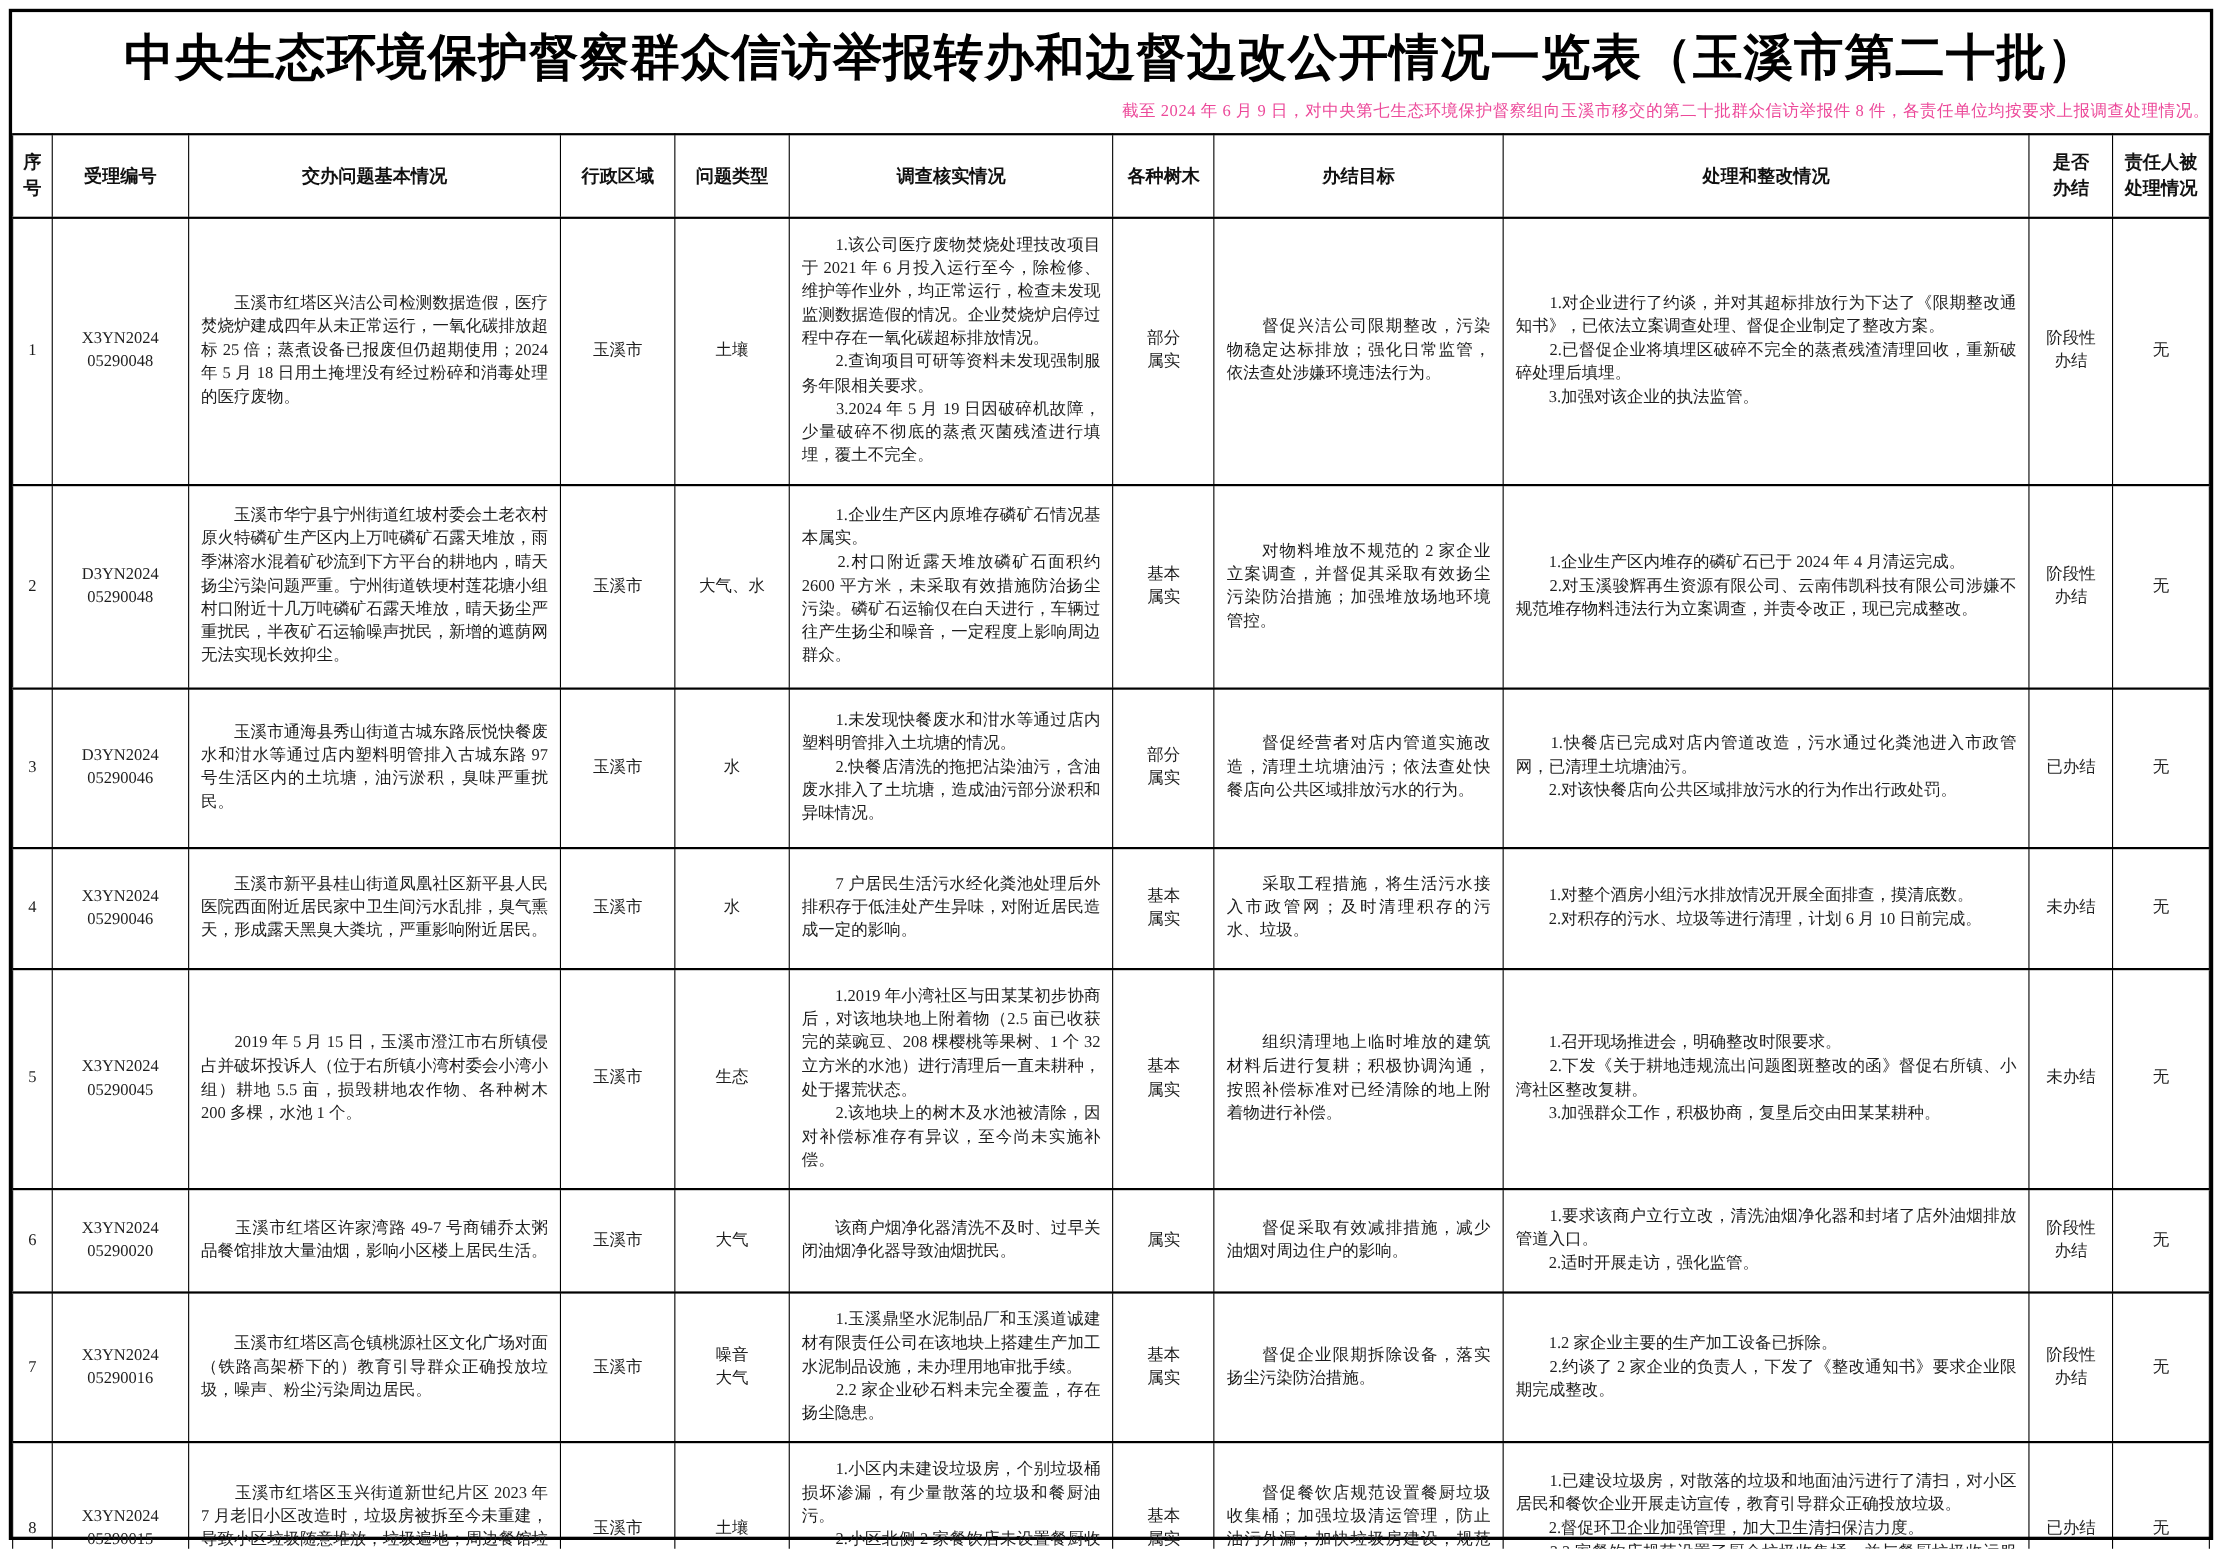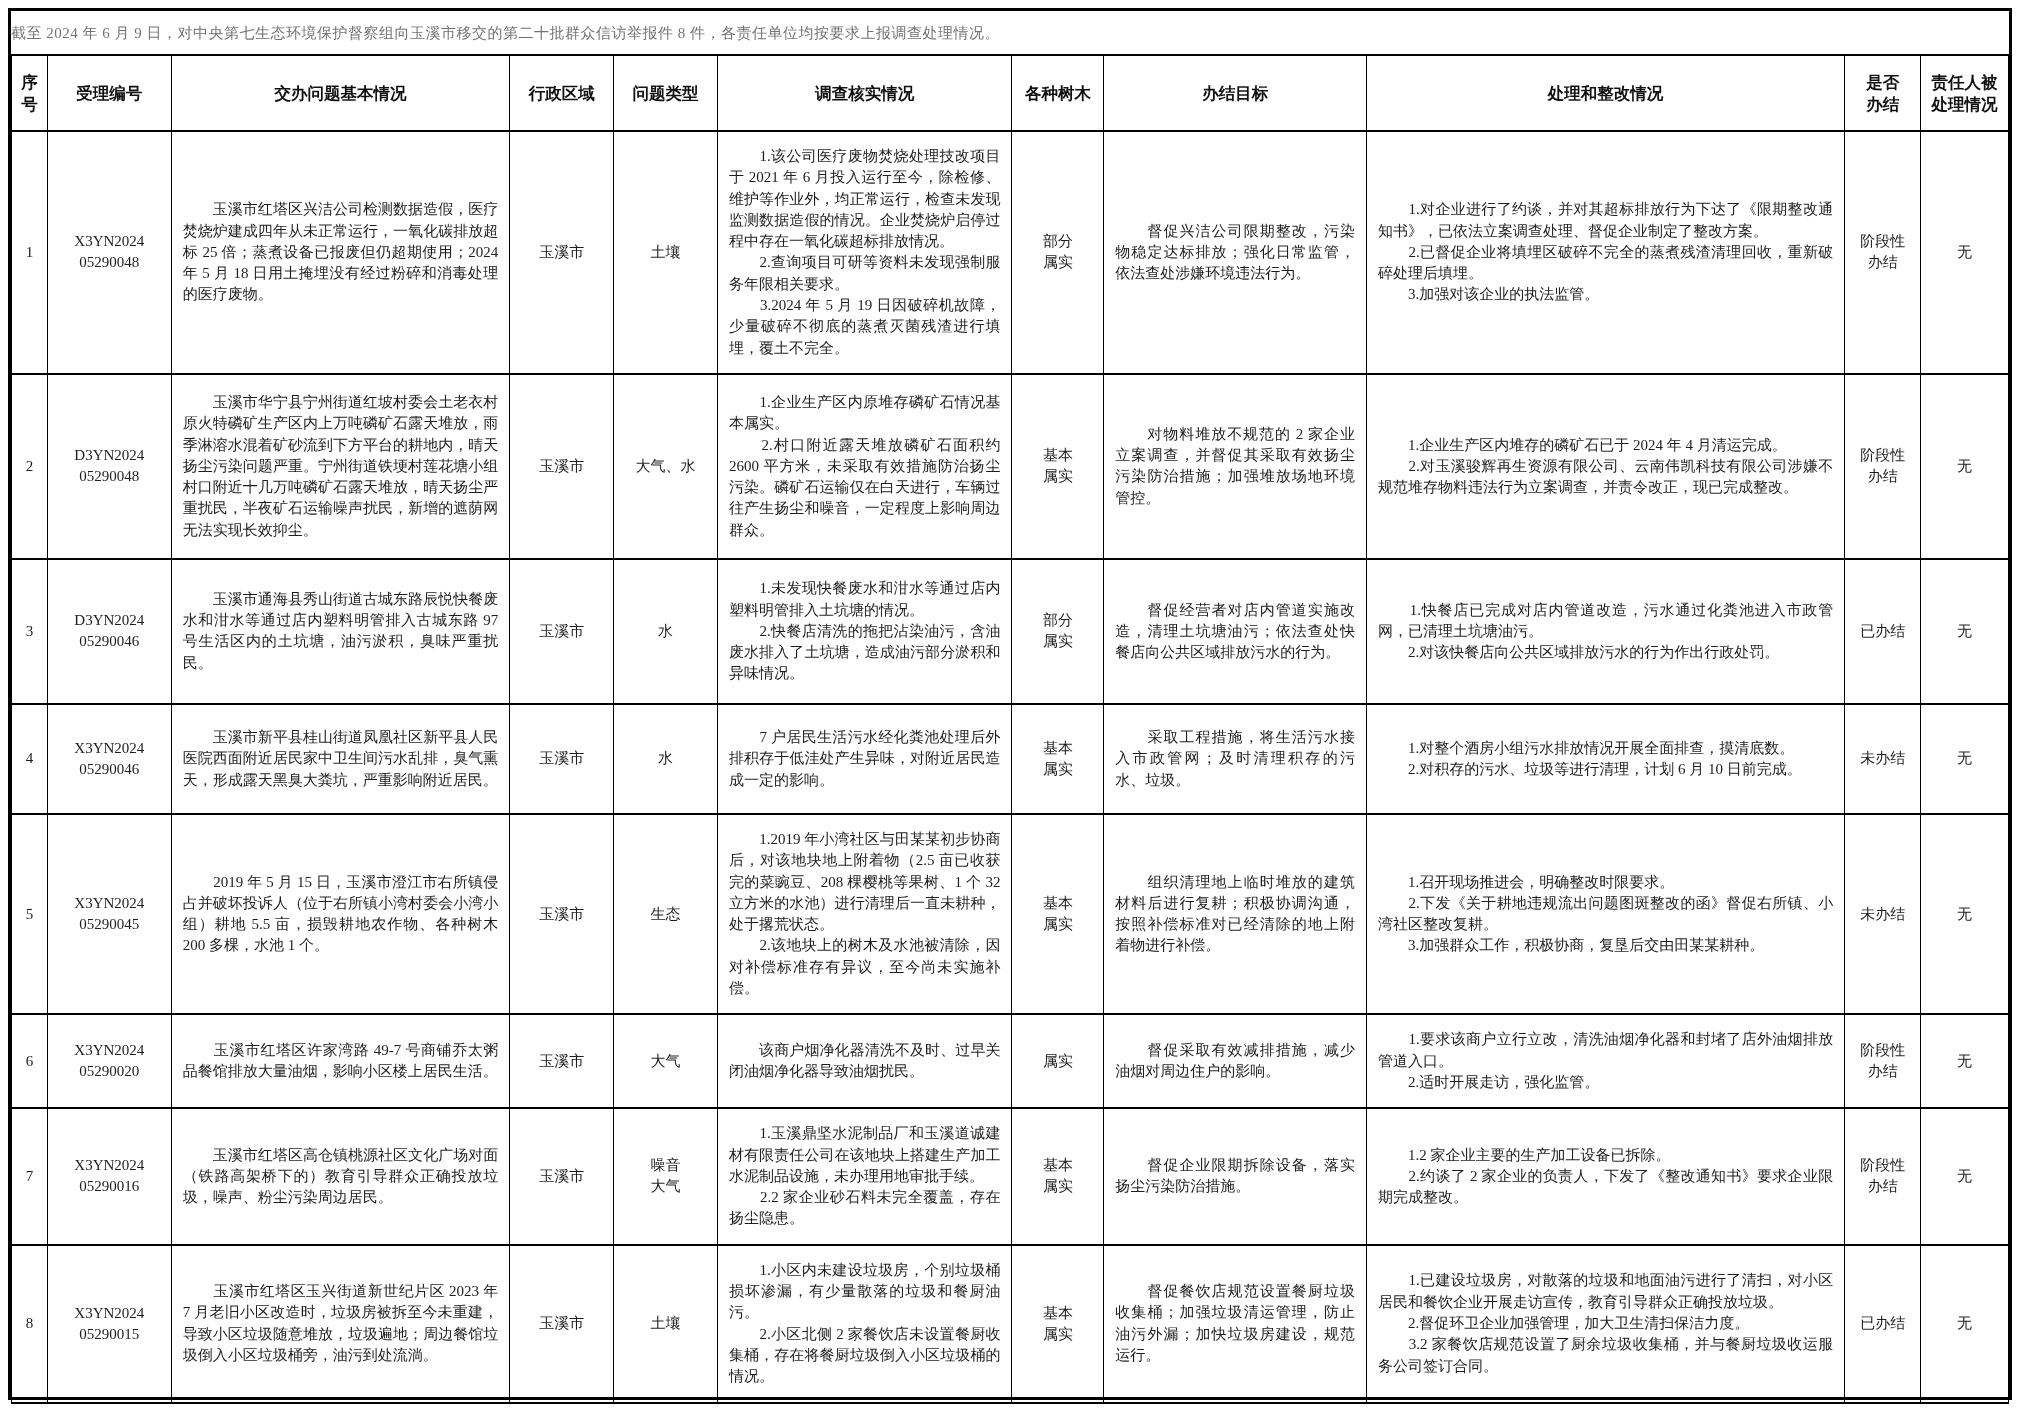--- a/index.html
+++ b/index.html
@@ -12,22 +12,22 @@
     position:absolute;left:8px;top:8px;right:8px;bottom:8px;
     border:3px solid #000;display:flex;flex-direction:column;background:#fff;
   }
   .page-title{
     text-align:center;
     font-family:"Liberation Sans","DejaVu Sans",sans-serif;
     font-weight:900;font-size:45px;line-height:1.15;
     margin-top:15px;letter-spacing:1px;color:#000;
   }
   .page-subtitle{
-    text-align:left;font-size:15px;margin-top:13px;margin-bottom:11px;
-    color:#737373;letter-spacing:0.5px;
+    text-align:right;font-size:15px;margin-top:13px;margin-bottom:11px;
+    color:#ec4899;letter-spacing:0.5px;
   }
   table.report{
     border-collapse:collapse;table-layout:fixed;width:100%;
     flex:1;
   }
   table.report tr{border-top:2px solid #000;border-bottom:2px solid #000;}
   table.report th,table.report td{
     border-left:1px solid #000;border-right:1px solid #000;
     vertical-align:middle;white-space:pre-line;overflow:hidden;
   }
@@ -37,20 +37,21 @@
     padding:2px 3px;color:#111;
   }
   td{font-size:15px;}
   td.c{text-align:center;line-height:1.4;padding:2px 4px;}
   td.j{text-align:justify;line-height:1.42;padding:14px 11px;}
 </style>
 </head>
 <body>
 
 <div class="sheet">
+  <div class="page-title">中央生态环境保护督察群众信访举报转办和边督边改公开情况一览表（玉溪市第二十批）</div>
   <div class="page-subtitle">截至 2024 年 6 月 9 日，对中央第七生态环境保护督察组向玉溪市移交的第二十批群众信访举报件 8 件，各责任单位均按要求上报调查处理情况。</div>
 
   <table class="report">
     <colgroup>
       <col style="width:1.8%">
         <col style="width:6.2%">
         <col style="width:16.95%">
       <col style="width:5.2%">
         <col style="width:5.2%">
         <col style="width:14.75%">

